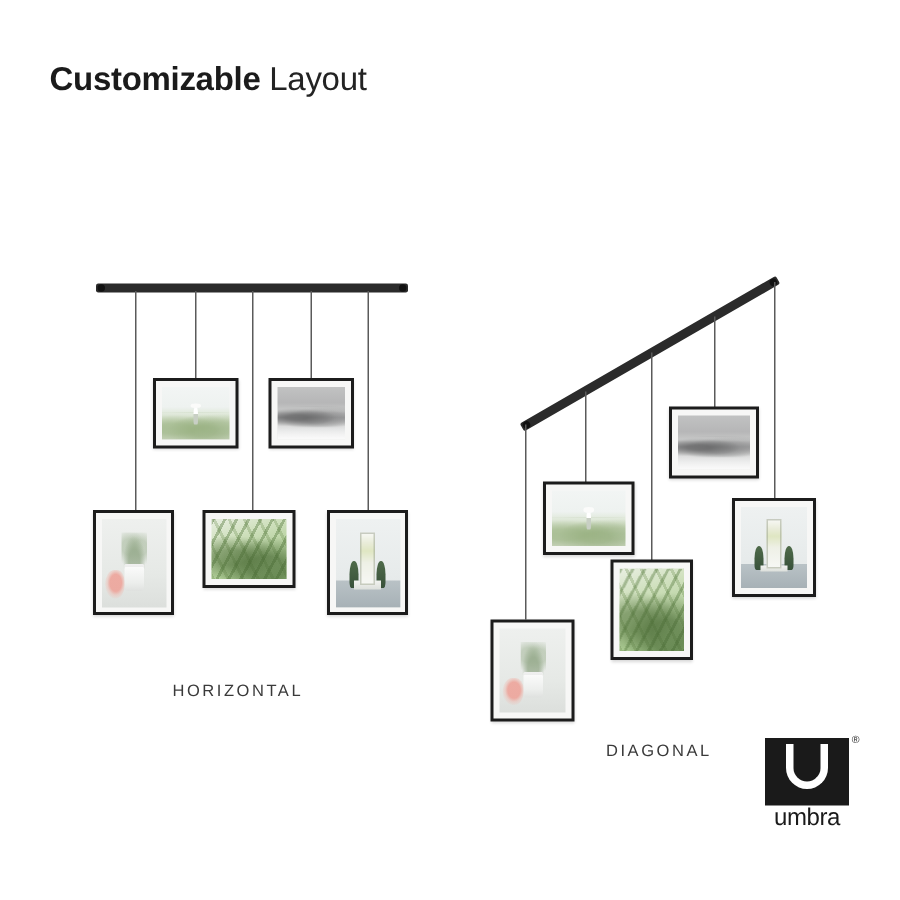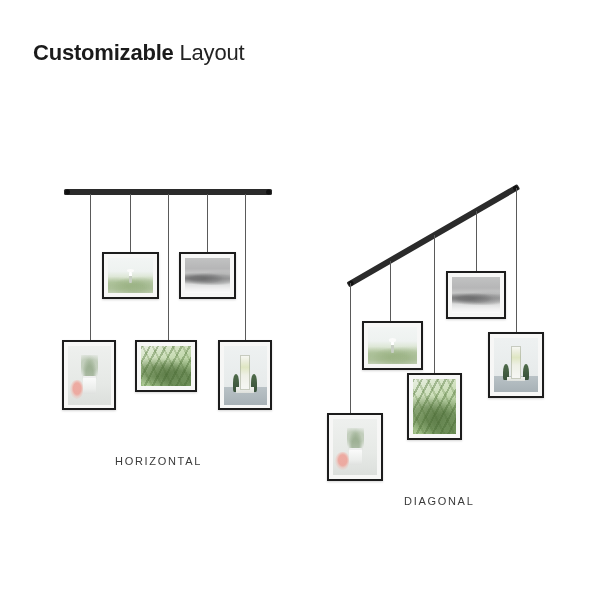--- a/index.html
+++ b/index.html
@@ -412,14 +412,21 @@
           <span class="shrub-r"></span>
           <span class="base"></span>
           <span class="vessel"></span>
         </div>
       </div>
     </div>
 
     <div class="caption" id="caption-diagonal" style="left:94px; top:455px;">DIAGONAL</div>
   </div>
 
+  <div id="umbra-logo">
+    <div class="logo-square">
+      <div class="logo-u"></div>
+    </div>
+    <span class="logo-reg">®</span>
+    <div class="logo-word">umbra</div>
+  </div>
 
 </div>
 
 </body></html>

